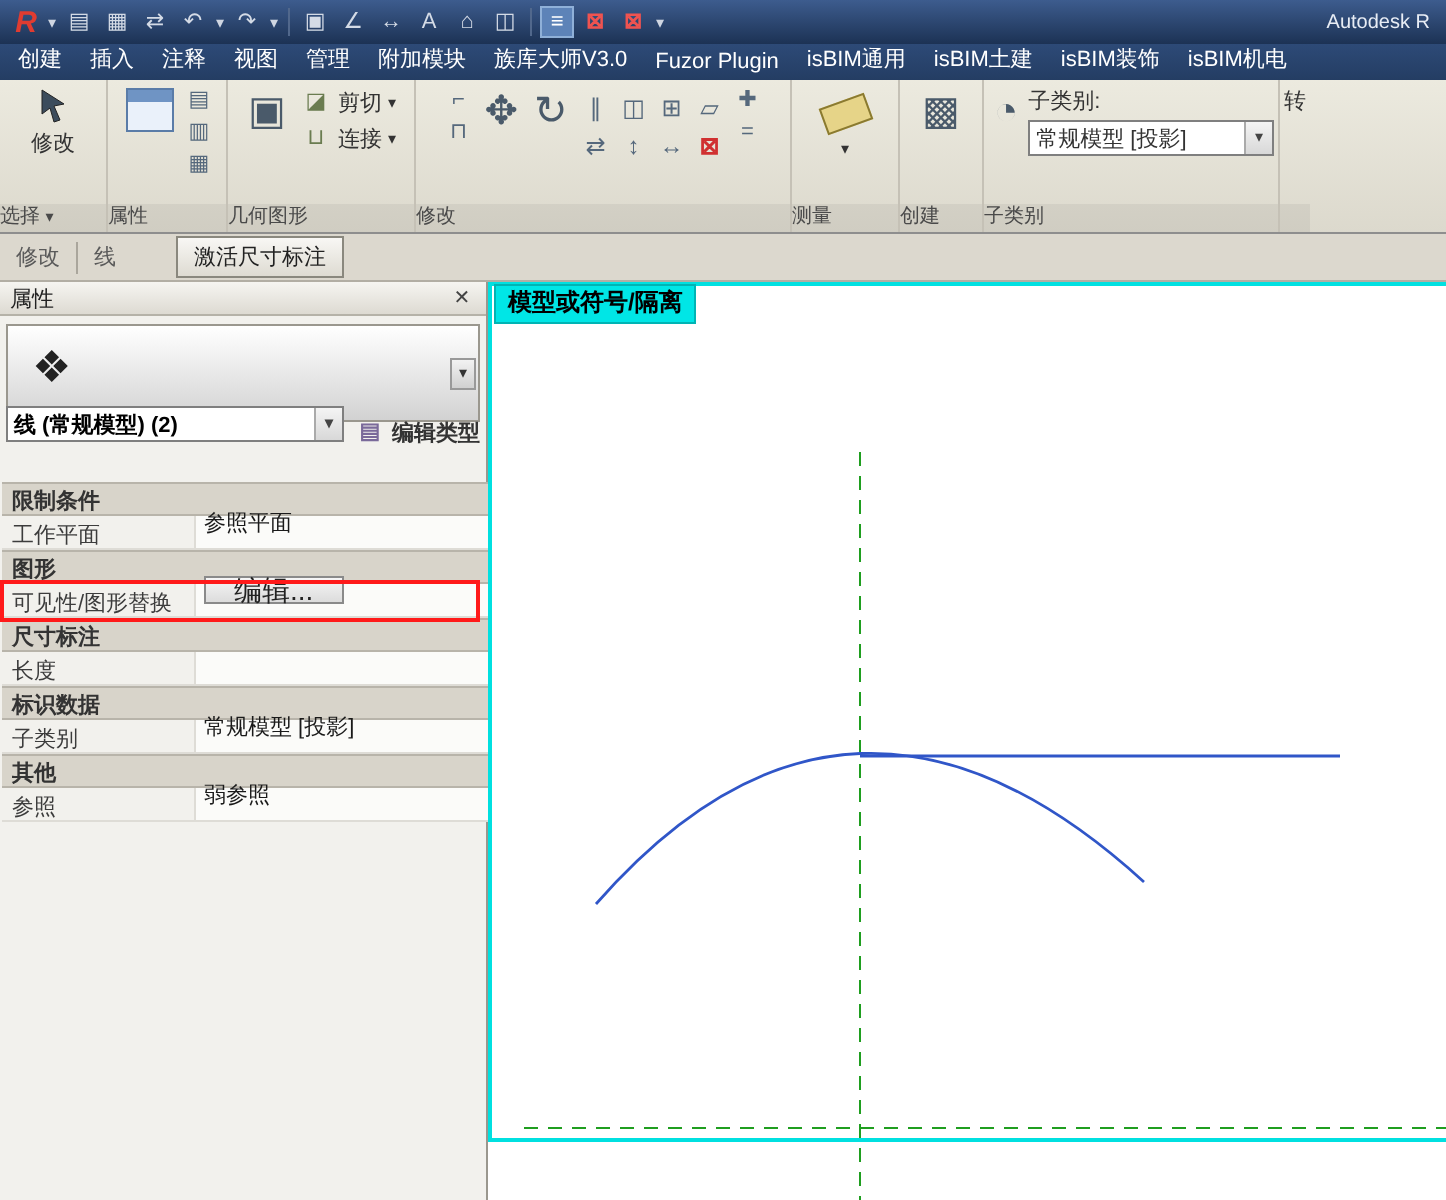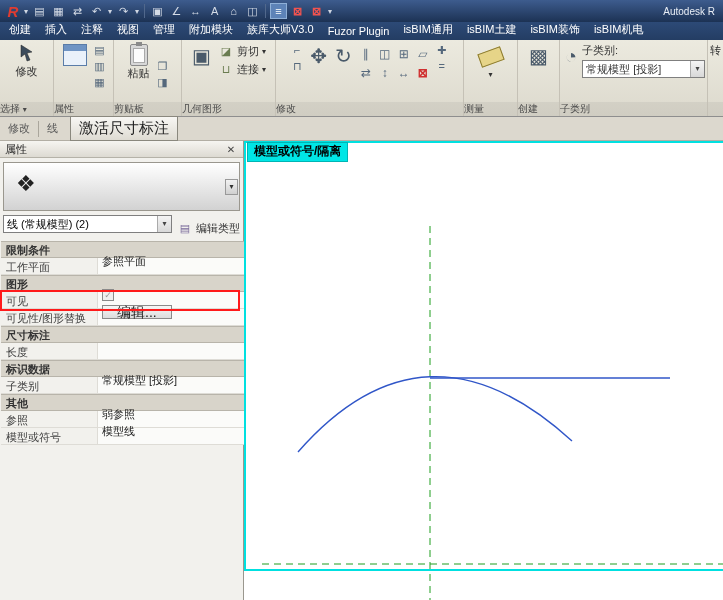--- a/index.html
+++ b/index.html
@@ -53,36 +53,36 @@
   .combo { border:1px solid #7f7f7f; background:#fff; height:18px; display:flex; align-items:center;
     font-size:11px; padding-left:3px; }
   .combo .cbtn { margin-left:auto; width:14px; height:100%; background:linear-gradient(#f4f4f4,#d8d8d8);
     border-left:1px solid #aaa; text-align:center; font-size:8px; line-height:16px; color:#444; }
 
   
   .optionsbar { position:absolute; left:0; top:117px; width:723px; height:24px;
     background:#dcd8ce; border-bottom:1px solid #b2aea4; display:flex; align-items:center; font-size:11px; }
   .modechip { color:#5a5a5a; padding:3px 8px; }
   .modesep { width:1px; height:16px; background:#aaa69c; }
-  .activate-btn { margin-left:4px; font-size:15px; color:#222; background:linear-gradient(#f8f7f4,#dedbd2);
+  .activate-btn { margin-left:22px; font-size:11px; color:#222; background:linear-gradient(#f8f7f4,#dedbd2);
     border:1px solid #8a887e; padding:2px 8px; }
 
   
   .props { position:absolute; left:0; top:141px; width:244px; height:459px;
     background:#f2f1ed; border-right:1px solid #9a978e; }
   .props-header { height:17px; background:linear-gradient(#f6f5f1,#dddad2); border-bottom:1px solid #b5b2a8;
     display:flex; align-items:center; font-size:11px; color:#222; padding:0 5px; }
   .props-close { margin-left:auto; font-size:10px; color:#444; width:14px; text-align:center; }
   .preview { position:absolute; left:3px; top:21px; width:237px; height:49px;
     background:linear-gradient(#ffffff,#d2d2d2); border:1px solid #9a978e; }
   .preview .fam { position:absolute; left:12px; top:8px; font-size:22px; color:#222; }
   .preview .pv-caret { position:absolute; right:1px; top:16px; width:13px; height:16px;
     background:linear-gradient(#f2f2f2,#d0d0d0); border:1px solid #999; font-size:8px; line-height:14px;
     text-align:center; color:#333; }
-  .typerow { position:absolute; left:3px; top:74px; width:237px; height:26px; display:flex; gap:5px; }
+  .typerow { position:absolute; left:3px; top:62px; width:237px; height:26px; display:flex; gap:5px;font-weight:bold; }
   .typecombo { flex:1; }
   .edit-type { display:flex; align-items:center; gap:3px; font-size:11px; color:#333; white-space:nowrap; }
   .edit-type .sicon { color:#7a6a9a; }
   .grid { position:absolute; left:1px; top:100px; width:266px; }
   .grow { display:flex; height:17px; border-bottom:1px solid #dedcd6; background:#fbfbf9; }
   .grow .lbl { width:97px; font-size:11px; color:#3c3c3c; padding:2px 0 0 5px; background:#f2f1ed;
     border-right:1px solid #dedcd6; white-space:nowrap; overflow:hidden; }
   .grow .val { flex:1; font-size:11px; color:#1a1a1a; padding:2px 0 12px 4px; display:flex; align-items:center; }
   .gsec { display:flex; height:17px; background:#d8d4ca; border-top:1px solid #b8b4aa;
     border-bottom:1px solid #b8b4aa; font-size:11px; font-weight:bold; color:#333; padding:1px 4px 0 5px; }
@@ -168,34 +168,20 @@
           </div>
         <div class="sicolumn">
           <span class="sicon">▤</span>
           <span class="sicon">▥</span>
           <span class="sicon">▦</span>
         </div>
       </div>
       <div class="plabel">属性</div>
     </div>
 
-    <div class="panel" style="width:68px">
-      <div class="pbody">
-        <div class="bigbtn">
-          <span class="clip-icon"></span>
-          <span>粘贴</span>
-        </div>
-        <div class="sicolumn">
-          <span class="sicon"></span>
-          <span class="sicon">❐</span>
-          <span class="sicon">◨</span>
-        </div>
-      </div>
-      <div class="plabel">剪贴板</div>
-    </div>
 
     <div class="panel" style="width:94px">
       <div class="pbody">
         <div class="bigbtn">
             <span class="bicon">▣</span>
           </div>
         <div class="sicolumn">
           <div class="hbtn">
             <span class="sicon">◪</span>
             <span>剪切</span>
@@ -320,27 +306,20 @@
       </div>
       <div class="grow">
         <span class="lbl">工作平面</span>
         <span class="val">参照平面</span>
       </div>
       <div class="gsec">
         <span>图形</span>
           <span class="chev">∧</span>
       </div>
       <div class="grow">
-        <span class="lbl">可见</span>
-        <span class="val">
-          <span class="checkbox">✓</span>
-          <span class="assoc-btn"></span>
-        </span>
-      </div>
-      <div class="grow">
         <span class="lbl">可见性/图形替换</span>
         <span class="val">
             <span class="editbtn">编辑...</span>
           </span>
       </div>
       <div class="gsec">
         <span>尺寸标注</span>
           <span class="chev">∧</span>
       </div>
       <div class="grow">
@@ -356,24 +335,20 @@
         <span class="val">常规模型 [投影]</span>
       </div>
       <div class="gsec">
         <span>其他</span>
           <span class="chev">∧</span>
       </div>
       <div class="grow">
         <span class="lbl">参照</span>
         <span class="val">弱参照</span>
       </div>
-      <div class="grow">
-        <span class="lbl">模型或符号</span>
-        <span class="val">模型线</span>
-      </div>
     </div>
 
     <div class="hl-rect"></div>
   </div>
 
   <div class="canvas">
     <div class="hideiso">模型或符号/隔离</div>
     <svg width="479" height="459" viewBox="0 0 479 459">
 
       <line x1="0" y1="1" x2="479" y2="1" stroke="#00E0E0" stroke-width="2"></line>

